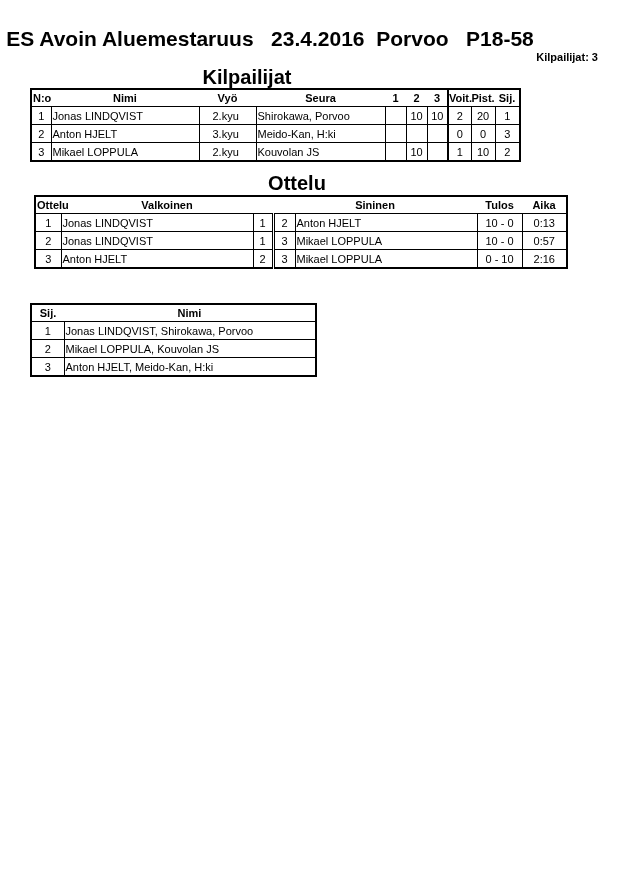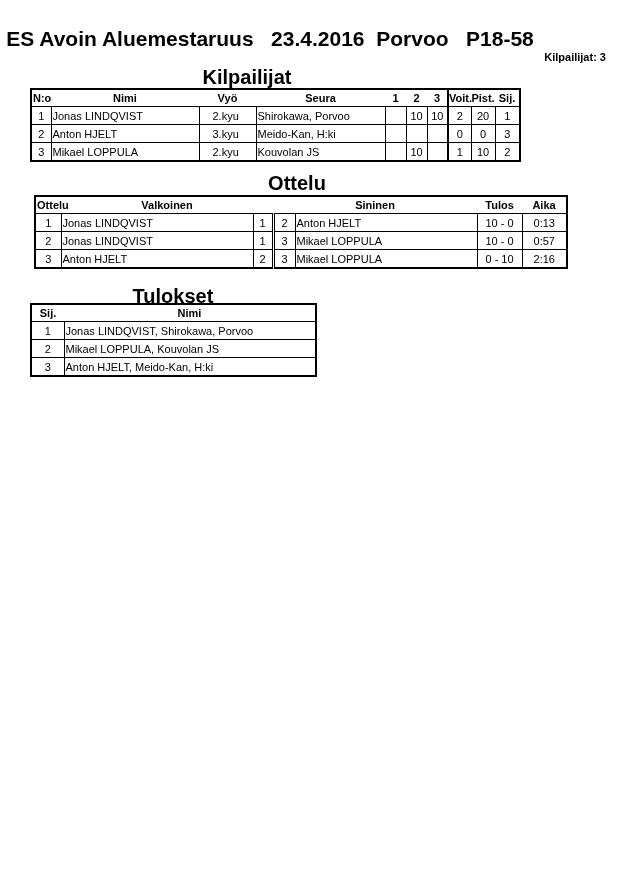--- a/index.html
+++ b/index.html
@@ -15,21 +15,21 @@
   .title {
     position: absolute;
     top: 27px; left: 0; width: 540px;
     text-align: center;
     font-size: 21px;
     font-weight: bold;
     white-space: pre;
   }
   .count {
     position: absolute;
-    top: 51px; right: 24px;
+    top: 51px; right: 32px;
     font-size: 11px;
     font-weight: bold;
   }
   .sec {
     position: absolute;
     width: 200px;
     text-align: center;
     font-size: 20px;
     font-weight: bold;
     white-space: nowrap;
@@ -193,21 +193,20 @@
       <td class="l">Anton HJELT</td>
       <td>2</td>
       <td class="dbl-l">3</td>
       <td class="l">Mikael LOPPULA</td>
       <td>0 - 10</td>
       <td>2:16</td>
     </tr>
   </tbody>
     </table>
 
-  <div class="sec" id="sec-tulokset">Tulokset</div>
 
   <table class="sheet" id="t-results">
     <colgroup>
       <col style="width:33px">
         <col style="width:252px">
     </colgroup>
     <tbody>
         <tr>
       <th>Sij.</th>
       <th>Nimi</th>

